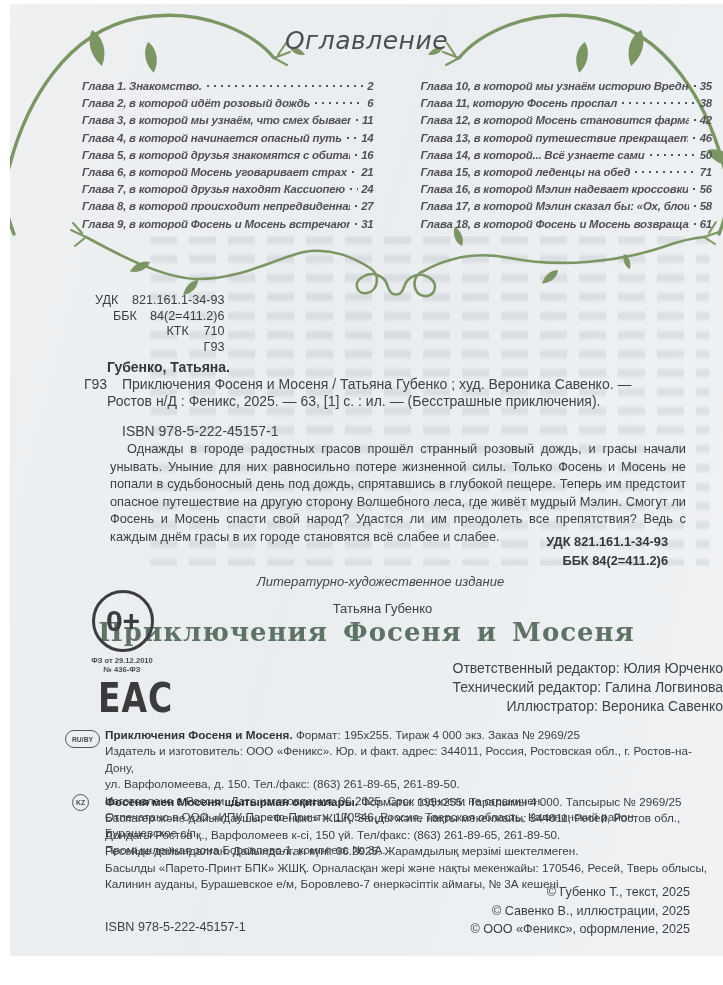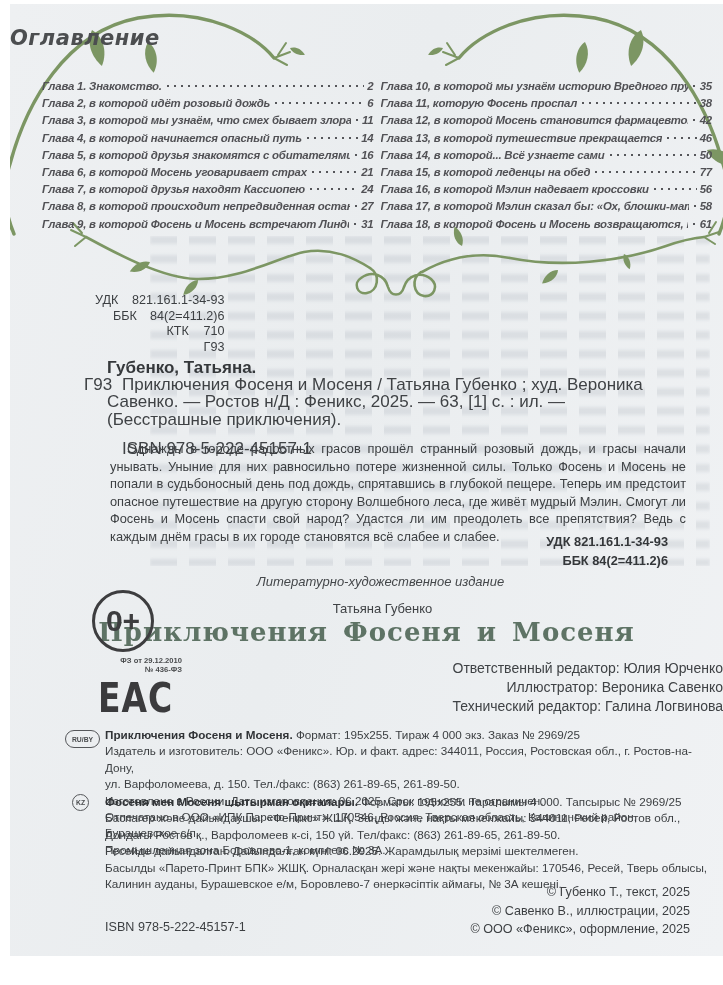--- a/index.html
+++ b/index.html
@@ -9,38 +9,38 @@
         background:linear-gradient(105deg,#eef0f2 0%,#eaedef 45%,#f0f2f4 100%);}
   .vines{position:absolute;left:0;top:0;z-index:2;}
   
   .ghost{position:absolute;left:140px;top:232px;width:560px;height:330px;z-index:1;
          background:repeating-linear-gradient(180deg,rgba(148,156,168,.38) 0 8px,transparent 8px 19px);
          -webkit-mask-image:repeating-linear-gradient(90deg,#000 0 27px,transparent 27px 39px);
          mask-image:repeating-linear-gradient(90deg,#000 0 27px,transparent 27px 39px);
          filter:blur(1.6px);opacity:.5;}
   .content{position:absolute;inset:0;z-index:3;}
 
-  .toc-title{position:absolute;top:22px;left:0;width:100%;
-             font-family:"DejaVu Sans",sans-serif;font-style:italic;font-size:21px;
-             font-weight:700;color:#4c4e50;letter-spacing:.5px;}
+  .toc-title{position:absolute;top:22px;left:0;width:100%;text-align:center;
+             font-family:"DejaVu Sans",sans-serif;font-style:italic;font-size:25px;
+             font-weight:400;color:#4c4e50;letter-spacing:.5px;}
   .toc-cols{position:absolute;top:73px;left:32px;right:11px;display:flex;gap:7px;}
-  .toc-col{flex:1 1 0;min-width:0;}
+  .toc-col{flex:1 1 0;min-width:0;margin-left:40px;}
   .toc-row{display:flex;align-items:baseline;height:17.2px;
            font-family:"Liberation Sans",sans-serif;font-style:italic;font-weight:600;
            font-size:11.4px;letter-spacing:-.2px;color:#515155;white-space:nowrap;}
   .toc-label{flex:0 1 auto;overflow:hidden;}
   .toc-leader{flex:1 1 6px;min-width:3px;height:13px;margin:0 3px;
               background:radial-gradient(circle at 3px 9px,#55565a 1.1px,transparent 1.5px);
               background-size:7px 13px;background-repeat:repeat-x;}
   .toc-page{flex:0 0 auto;text-align:right;}
 
   .codes-block{position:absolute;left:85px;top:289px;font-size:12.6px;line-height:15.6px;color:#3c3f42;}
   .pair-row{display:flex;justify-content:flex-end;}
   .pair-label{width:37px;}
-  .catalog{position:absolute;left:97px;top:355px;width:566px;font-size:17px;line-height:17.2px;}
+  .catalog{position:absolute;left:97px;top:355px;width:566px;font-size:14px;line-height:17.2px;}
   .cat-author{font-weight:bold;color:#35383b;}
   .cat-code{position:absolute;left:-23px;top:17px;}
   .cat-entry{text-indent:15px;}
   .cat-isbn{margin-top:12px;margin-left:15px;}
 
   .annotation{position:absolute;left:100px;top:436px;width:576px;font-size:12.8px;
               line-height:17.6px;text-align:justify;text-indent:17px;color:#3d4043;}
   .codes-right{position:absolute;right:55px;top:529px;text-align:right;font-weight:bold;
                font-size:12.8px;line-height:18.5px;color:#34373a;}
 
@@ -50,21 +50,21 @@
              font-size:13px;padding-left:32px;box-sizing:border-box;}
   .ed-title{position:absolute;top:613px;left:0;width:100%;text-align:center;
             font-family:"DejaVu Serif",serif;font-weight:bold;font-size:26px;
             color:#5e7365;letter-spacing:1px;word-spacing:5px;box-sizing:border-box;}
   .ed-editors{position:absolute;top:655px;left:0;width:100%;text-align:right;
               font-size:14px;line-height:19px;padding-left:20px;box-sizing:border-box;}
 
   .age-circle{position:absolute;left:82px;top:586px;width:56px;height:56px;border:3.5px solid #3d3d3f;
               border-radius:50%;display:flex;align-items:center;justify-content:center;
               font-size:30px;font-weight:bold;color:#3d3d3f;}
-  .age-law{position:absolute;left:52px;top:652px;width:120px;text-align:right;
+  .age-law{position:absolute;left:52px;top:652px;width:120px;text-align:center;
            font-size:7.6px;font-weight:bold;color:#4a4c4e;line-height:9px;}
   .eac{position:absolute;left:88px;top:669px;font-family:"DejaVu Sans",sans-serif;
        font-weight:bold;font-size:33px;color:#3b3b3d;letter-spacing:1px;
        transform:scaleY(1.25);transform-origin:top left;}
 
   .imprint{position:absolute;left:95px;width:606px;font-size:11.7px;line-height:16.4px;color:#3d4043;}
   .imprint-ru{top:723px;}
   .imprint-kz{top:790px;}
   .imp-bold{font-weight:bold;color:#313437;}
   .badge-ru{position:absolute;left:55px;top:726px;width:33px;height:16px;border:1.3px solid #55575a;
@@ -205,21 +205,21 @@
               <span class="toc-page">46</span>
             </div>
             <div class="toc-row">
               <span class="toc-label">Глава 14, в которой... Всё узнаете сами</span>
               <span class="toc-leader"></span>
               <span class="toc-page">50</span>
             </div>
             <div class="toc-row">
               <span class="toc-label">Глава 15, в которой леденцы на обед</span>
               <span class="toc-leader"></span>
-              <span class="toc-page">77</span>
+              <span class="toc-page">71</span>
             </div>
             <div class="toc-row">
               <span class="toc-label">Глава 16, в которой Мэлин надевает кроссовки</span>
               <span class="toc-leader"></span>
               <span class="toc-page">56</span>
             </div>
             <div class="toc-row">
               <span class="toc-label">Глава 17, в которой Мэлин сказал бы: «Ох, блошки-матрёшки»</span>
               <span class="toc-leader"></span>
               <span class="toc-page">58</span>
@@ -263,22 +263,22 @@
       <div class="codes-right">
           <div class="line">УДК 821.161.1-34-93</div>
           <div class="line">ББК 84(2=411.2)6</div>
         </div>
 
       <div class="ed-note">Литературно-художественное издание</div>
       <div class="ed-author">Татьяна Губенко</div>
       <div class="ed-title">Приключения Фосеня и Мосеня</div>
       <div class="ed-editors">
           <div class="line">Ответственный редактор: Юлия Юрченко</div>
+          <div class="line">Технический редактор: Галина Логвинова</div>
           <div class="line">Иллюстратор: Вероника Савенко</div>
-          <div class="line">Технический редактор: Галина Логвинова</div>
         </div>
 
       <div class="age-circle">0+</div>
       <div class="age-law">
         <div>ФЗ от 29.12.2010</div>
         <div>№ 436-ФЗ</div>
       </div>
       <div class="eac">ЕАС</div>
 
       <div class="badge-ru">RU/BY</div>

